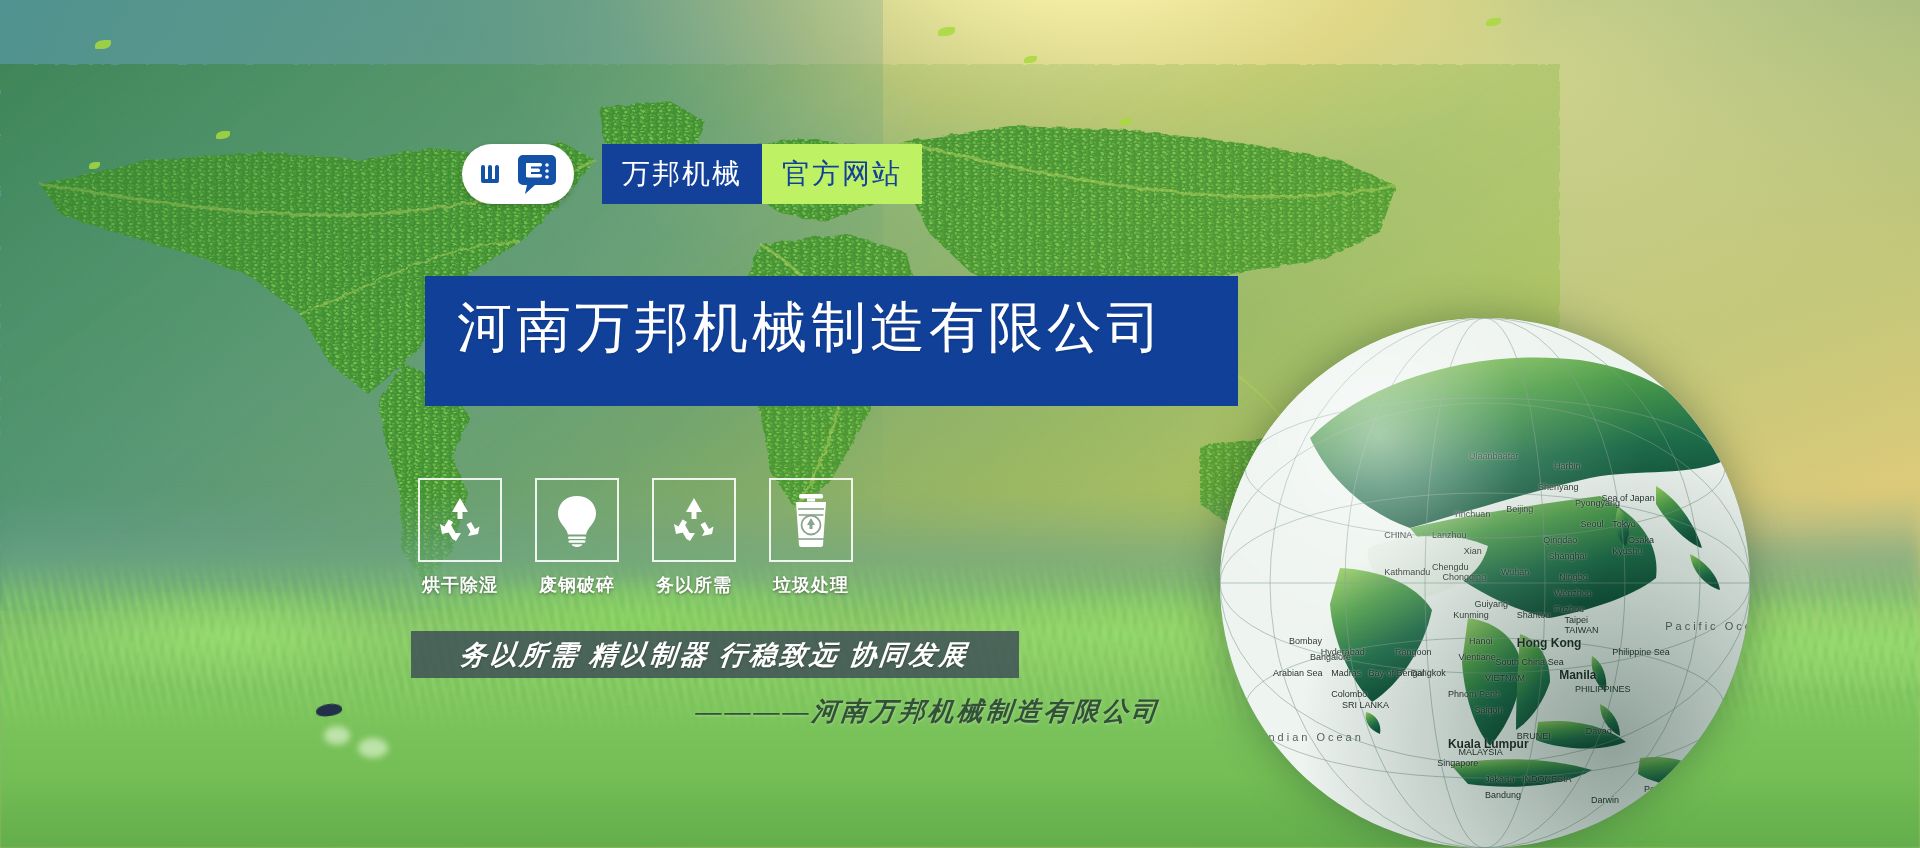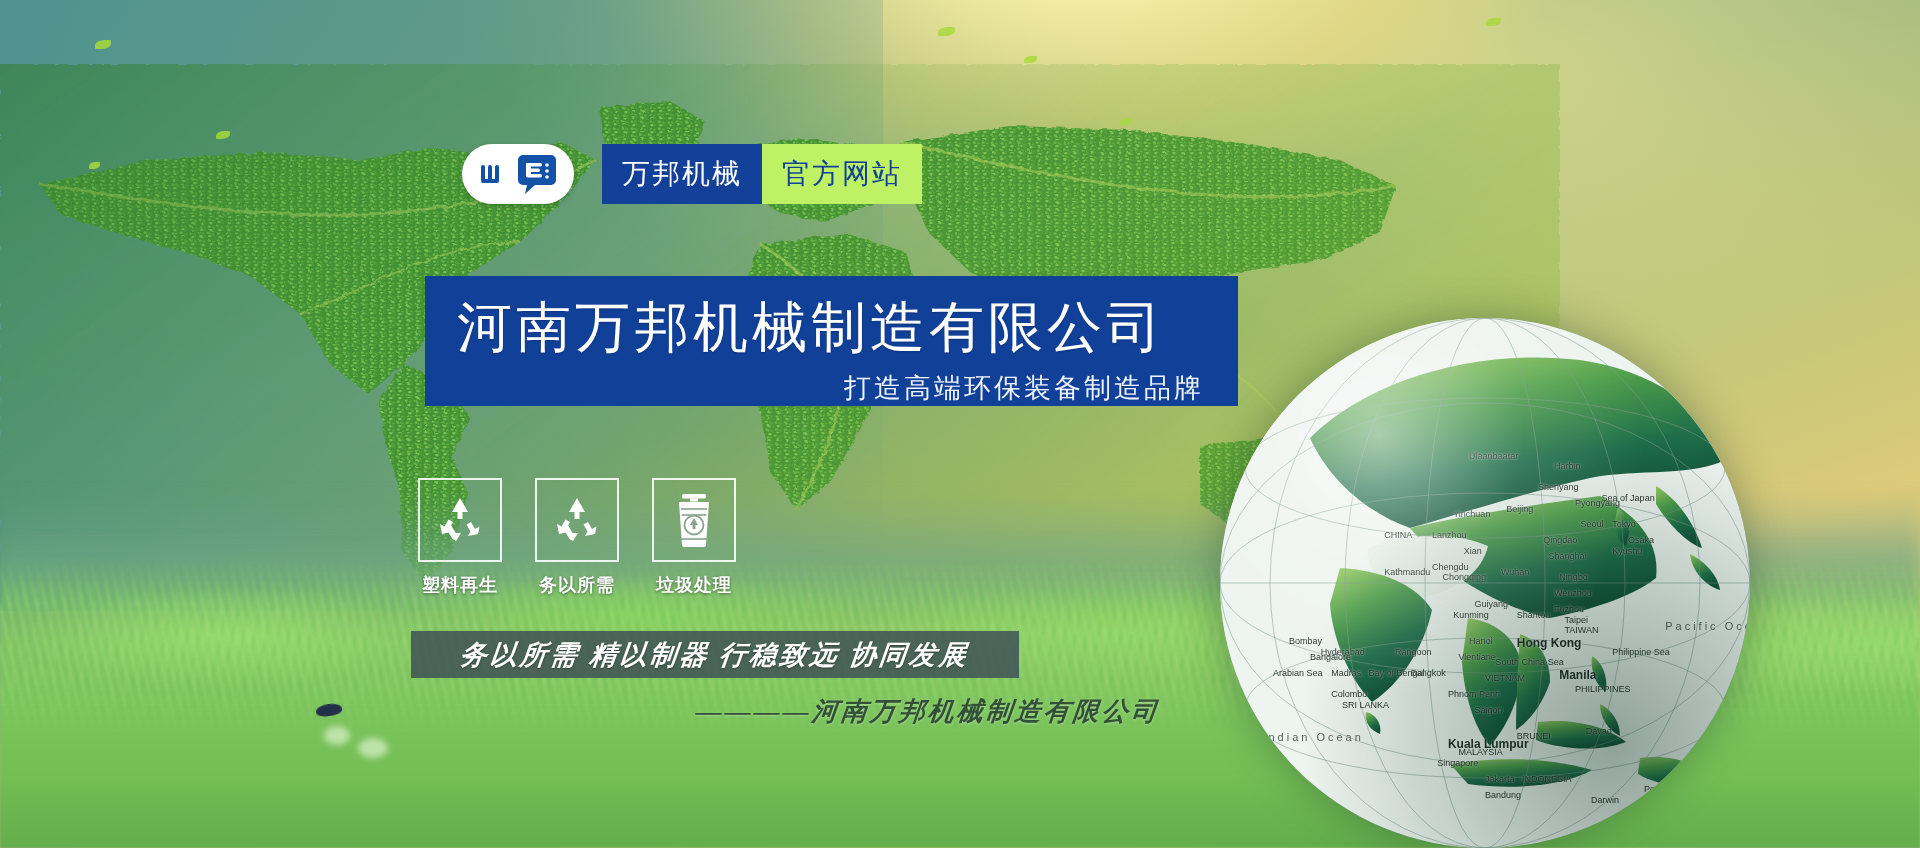--- a/index.html
+++ b/index.html
@@ -367,41 +367,53 @@
           <circle cx="32" cy="25" r="1.8"></circle>
         </g>
       </svg>
     </div>
     <div class="brand-tab">万邦机械</div>
     <div class="brand-tab-alt">官方网站</div>
   </div>
 
   <div class="title-panel">
     <div class="title-main">河南万邦机械制造有限公司</div>
-    <div class="title-sub">打造高端环保装备制造品牌</div>
   </div>
 
   <div class="features">
 
     <div class="feature">
       <div class="feature-box">
         <svg width="52" height="52" viewBox="0 0 52 52" aria-hidden="true">
           <g fill="#ffffff">
             <path d="M26 4 L34 18 L28.5 18 L28.5 25 L23.5 25 L23.5 18 L18 18 Z"></path>
             <path d="M8 40 L6 30 L10.5 32.5 L14.5 25.5 L19 28 L15 35 L19.5 37.5 Z"></path>
             <path d="M44 40 L34 42 L36.5 37.5 L32.5 30.5 L37 28 L41 35 L45.5 32.5 Z"></path>
             <path d="M24 46 L16 36 L22 36 L22 30 L28 30 L28 36 L34 36 Z" opacity="0"></path>
             <path d="M18.5 45 L12 34 L17 31 L21.5 39 L27 39 L22 47 Z"></path>
             <path d="M40 45 L27 45 L31 40 L27.5 33.5 L32 31 L37 40 L42 40 Z" opacity="0"></path>
           </g>
         </svg>
       </div>
-      <div class="feature-label">塑料再生</div>
+      <div class="feature-label">烘干除湿</div>
     </div>
 
+    <div class="feature">
+      <div class="feature-box">
+        <svg width="50" height="54" viewBox="0 0 50 54" aria-hidden="true">
+          <g fill="#ffffff">
+            <path d="M25 3 C13.5 3 6 11 6 20.5 C6 27.5 10.5 31.5 13.5 36 C15 38.2 15.6 40 15.8 41.5 L34.2 41.5 C34.4 40 35 38.2 36.5 36 C39.5 31.5 44 27.5 44 20.5 C44 11 36.5 3 25 3 Z"></path>
+            <rect x="16" y="43.5" width="18" height="2.6" rx="1.3"></rect>
+            <rect x="16.5" y="47.2" width="17" height="2.6" rx="1.3"></rect>
+            <path d="M19.5 51.2 L30.5 51.2 C29.6 53 27.5 54 25 54 C22.5 54 20.4 53 19.5 51.2 Z"></path>
+          </g>
+        </svg>
+      </div>
+      <div class="feature-label">废钢破碎</div>
+    </div>
 
     <div class="feature">
       <div class="feature-box">
         <svg width="52" height="52" viewBox="0 0 52 52" aria-hidden="true">
           <g fill="#ffffff">
             <path d="M26 4 L34 18 L28.5 18 L28.5 25 L23.5 25 L23.5 18 L18 18 Z"></path>
             <path d="M8 40 L6 30 L10.5 32.5 L14.5 25.5 L19 28 L15 35 L19.5 37.5 Z"></path>
             <path d="M44 40 L34 42 L36.5 37.5 L32.5 30.5 L37 28 L41 35 L45.5 32.5 Z"></path>
             <path d="M18.5 45 L12 34 L17 31 L21.5 39 L27 39 L22 47 Z"></path>
           </g>

